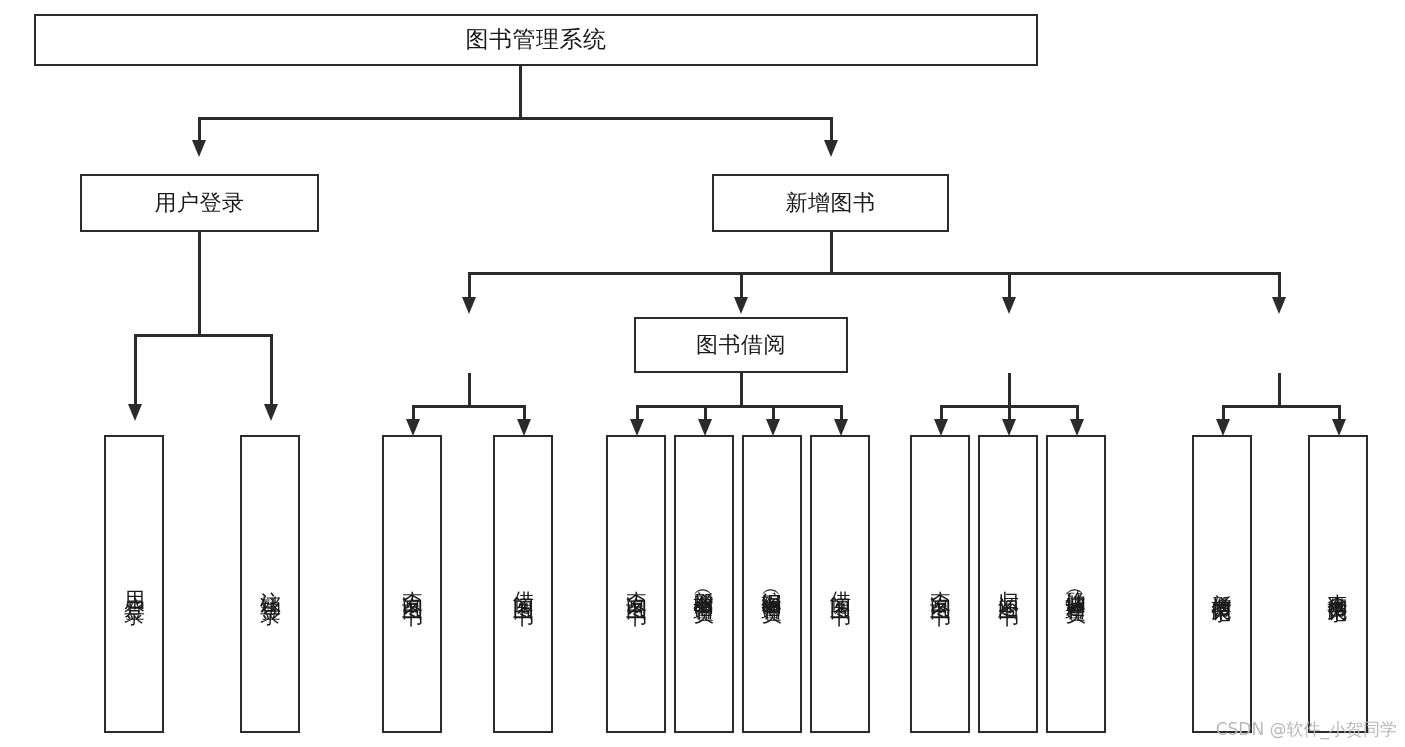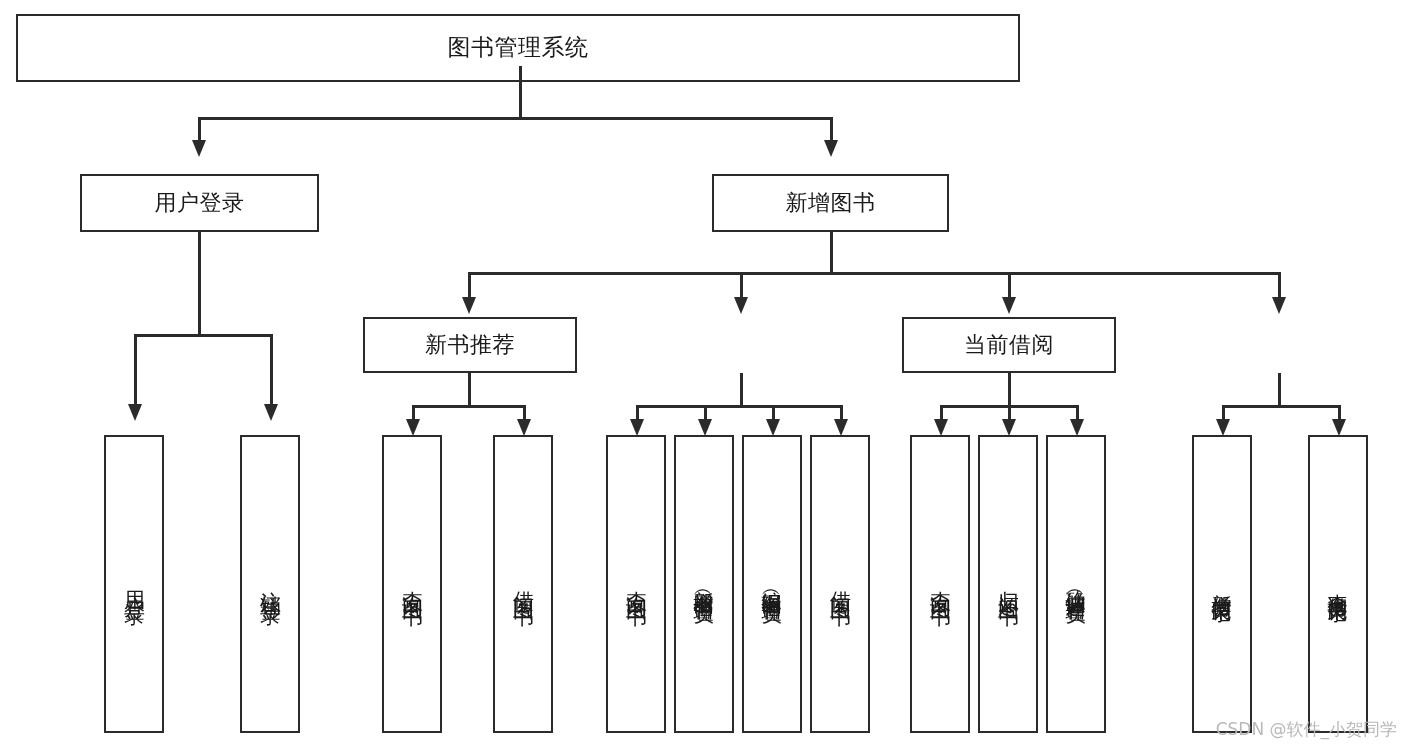--- a/index.html
+++ b/index.html
@@ -84,21 +84,21 @@
     white-space: nowrap;
     user-select: none;
     pointer-events: none;
   }
 </style>
 </head>
 <body>
 
 <div id="canvas">
 
-  <div class="node horiz root" style="left:16px; top:14px; width:1004px; height:68px;">
+  <div class="node horiz root" style="left:34px; top:14px; width:1004px; height:52px;">
     <span class="lbl">图书管理系统</span>
   </div>
 
   <div class="vline" style="left:519px; top:66px; height:52px;"></div>
 
   <div class="hline" style="left:198px; top:117px; width:634px;"></div>
 
   <div class="vline" style="left:198px; top:117px; height:25px;"></div>
   <div class="arrow" style="left:192px; top:140px;"></div>
   <div class="vline" style="left:830px; top:117px; height:25px;"></div>
@@ -122,25 +122,22 @@
   <div class="hline" style="left:468px; top:272px; width:811px;"></div>
   <div class="vline" style="left:468px; top:272px; height:27px;"></div>
   <div class="arrow" style="left:462px; top:297px;"></div>
   <div class="vline" style="left:740px; top:272px; height:27px;"></div>
   <div class="arrow" style="left:734px; top:297px;"></div>
   <div class="vline" style="left:1008px; top:272px; height:27px;"></div>
   <div class="arrow" style="left:1002px; top:297px;"></div>
   <div class="vline" style="left:1278px; top:272px; height:27px;"></div>
   <div class="arrow" style="left:1272px; top:297px;"></div>
 
-  <div class="node horiz" style="left:363px; top:317px; width:214px; height:56px;">
-    <span class="lbl">新书推荐</span>
-  </div>
-  <div class="node horiz" style="left:902px; top:317px; width:214px; height:56px;">
-    <span class="lbl">当前借阅</span>
+  <div class="node horiz" style="left:634px; top:317px; width:214px; height:56px;">
+    <span class="lbl">图书借阅</span>
   </div>
 
   <div class="vline" style="left:468px; top:373px; height:34px;"></div>
   <div class="hline" style="left:412px; top:405px; width:114px;"></div>
   <div class="vline" style="left:412px; top:405px; height:16px;"></div>
   <div class="arrow" style="left:406px; top:419px;"></div>
   <div class="vline" style="left:523px; top:405px; height:16px;"></div>
   <div class="arrow" style="left:517px; top:419px;"></div>
 
   <div class="vline" style="left:740px; top:373px; height:34px;"></div>

